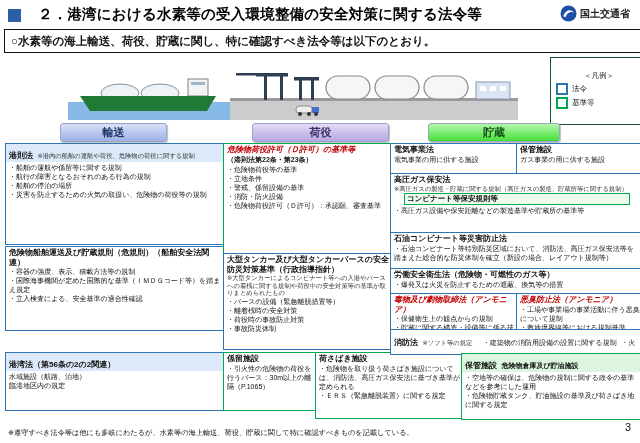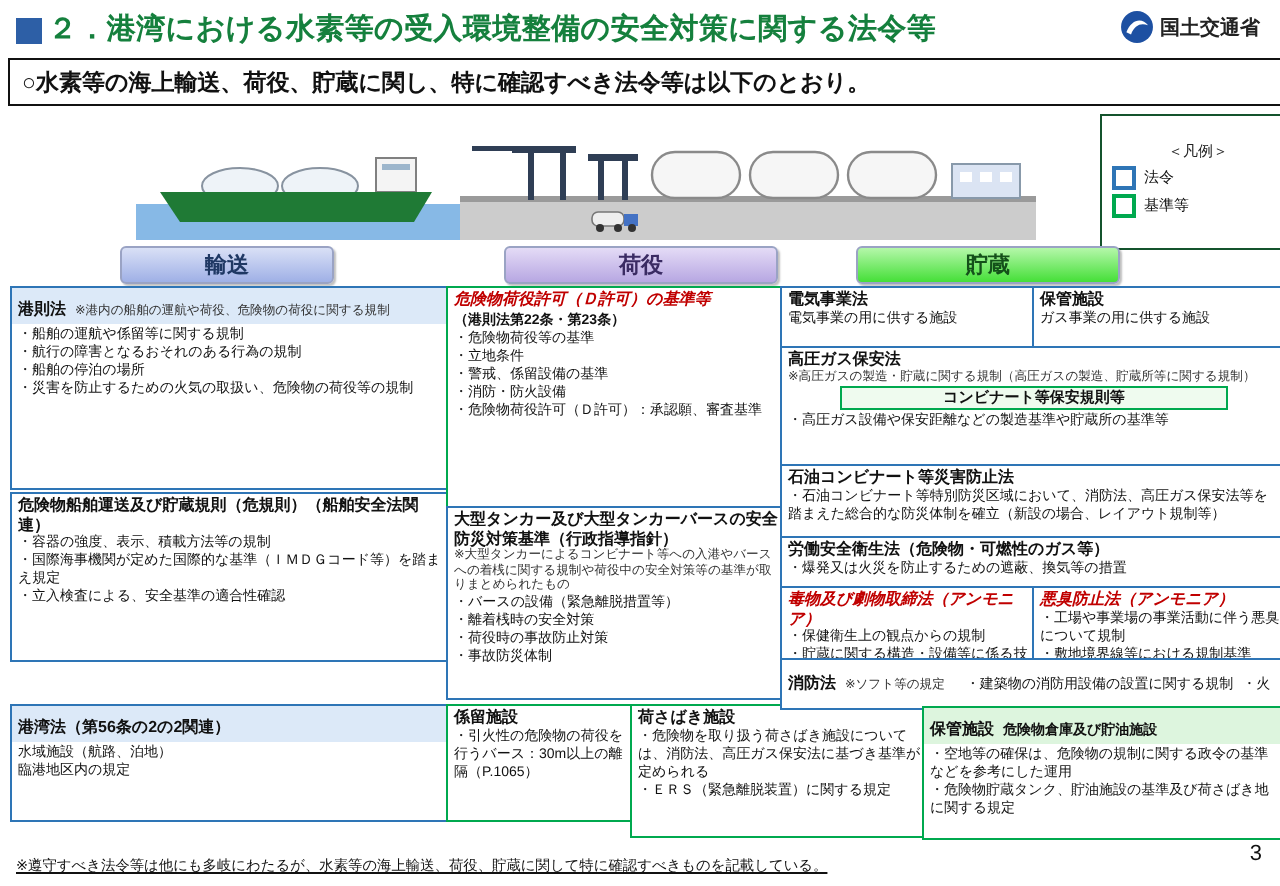--- a/index.html
+++ b/index.html
@@ -1,20 +1,20 @@
 <!DOCTYPE html>
 <html><head>
 <meta charset="utf-8">
 <style>
   html,body{margin:0;padding:0;}
   body{width:640px;height:443px;position:relative;background:#ffffff;font-family:"Liberation Sans","DejaVu Sans",sans-serif;overflow:hidden;color:#111;}
   .abs{position:absolute;}
   
   .title-bullet{position:absolute;left:8px;top:9px;width:13px;height:13px;background:#2d5fa6;}
-  .page-title{position:absolute;left:24px;top:5px;font-size:14.5px;font-weight:bold;color:#15803d;letter-spacing:0.2px;white-space:nowrap;}
+  .page-title{position:absolute;left:38px;top:5px;font-size:14.5px;font-weight:bold;color:#000000;letter-spacing:0.2px;white-space:nowrap;}
   .logo{position:absolute;right:10px;top:5px;display:flex;align-items:center;gap:3px;}
   .logo-text{font-size:10px;font-weight:bold;color:#222;}
   
   .intro{position:absolute;left:4px;top:29px;width:632px;height:22px;border:1.6px solid #111;display:flex;align-items:center;padding:0 6px;font-size:11.5px;font-weight:bold;background:#fff;}
   
   .legend{position:absolute;left:524px;top:57px;width:86px;height:40px;border:1px solid #14532d;background:#fff;font-size:7.5px;padding:13px 5px;margin-left:26px;}
   .legend-title{text-align:center;font-size:7.5px;color:#222;}
   .legend-row{display:flex;align-items:center;gap:4px;margin-top:2px;}
   .legend-sq{width:8px;height:8px;background:#fff;border:2px solid #2e75b6;flex:0 0 auto;}
   .legend-sq.green{border-color:#00a94f;}
@@ -25,24 +25,24 @@
   .ch-storage{left:428px;width:130px;background:linear-gradient(#b5f7aa,#45df38);color:#14501a;}
   
   .box{position:absolute;background:#fff;border:1.5px solid #2e75b6;padding:1px 3px 2px;overflow:hidden;}
   .box.std{border-color:#00a94f;}
   .bt{font-weight:bold;font-size:8px;line-height:1.2;}
   .band{background:#dce9f8;margin:-1px -3px 1px -3px;padding:0 3px;}
   .band.green{background:#ddf5de;}
   .red{color:#c00000;font-style:italic;}
   .note{font-size:6.3px;line-height:1.2;color:#333;}
   .line{font-size:7px;line-height:1.3;}
-  .inner-box{border:1.4px solid #00a94f;background:#effbef;font-weight:bold;font-size:7.5px;text-align:center;margin:1px 26px;padding:0 2px;}
+  .inner-box{border:1.4px solid #00a94f;background:#effbef;font-weight:bold;font-size:7.5px;margin:1px 10px;padding:0 2px;}
   .sub{font-weight:bold;font-size:7px;}
   
-  .footnote{position:absolute;left:8px;top:428px;font-size:7.2px;color:#111;text-decoration:underline;}
+  .footnote{position:absolute;left:8px;top:428px;font-size:7.2px;color:#111;}
   .pagenum{position:absolute;right:9px;top:421px;font-size:11px;color:#111;}
 </style>
 </head>
 <body>
 
 <div class="title-bullet"></div>
 <div class="page-title">２．港湾における水素等の受入環境整備の安全対策に関する法令等</div>
 <div class="logo">
   <svg width="17" height="17" viewBox="0 0 16 16">
     <circle cx="8" cy="8" r="7.5" fill="#1d50a2"></circle>

